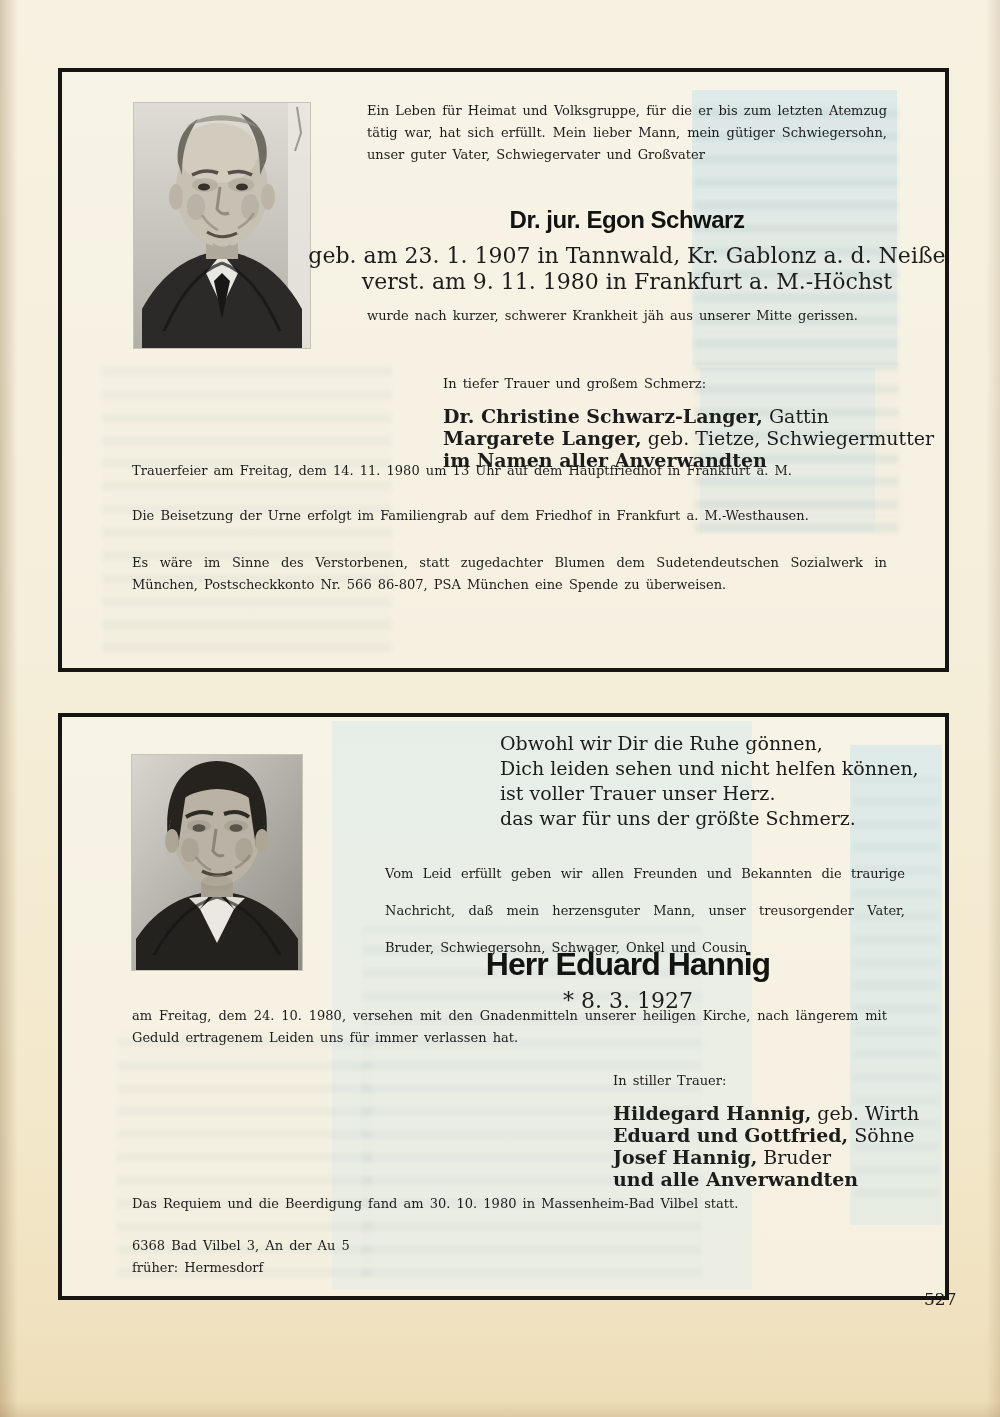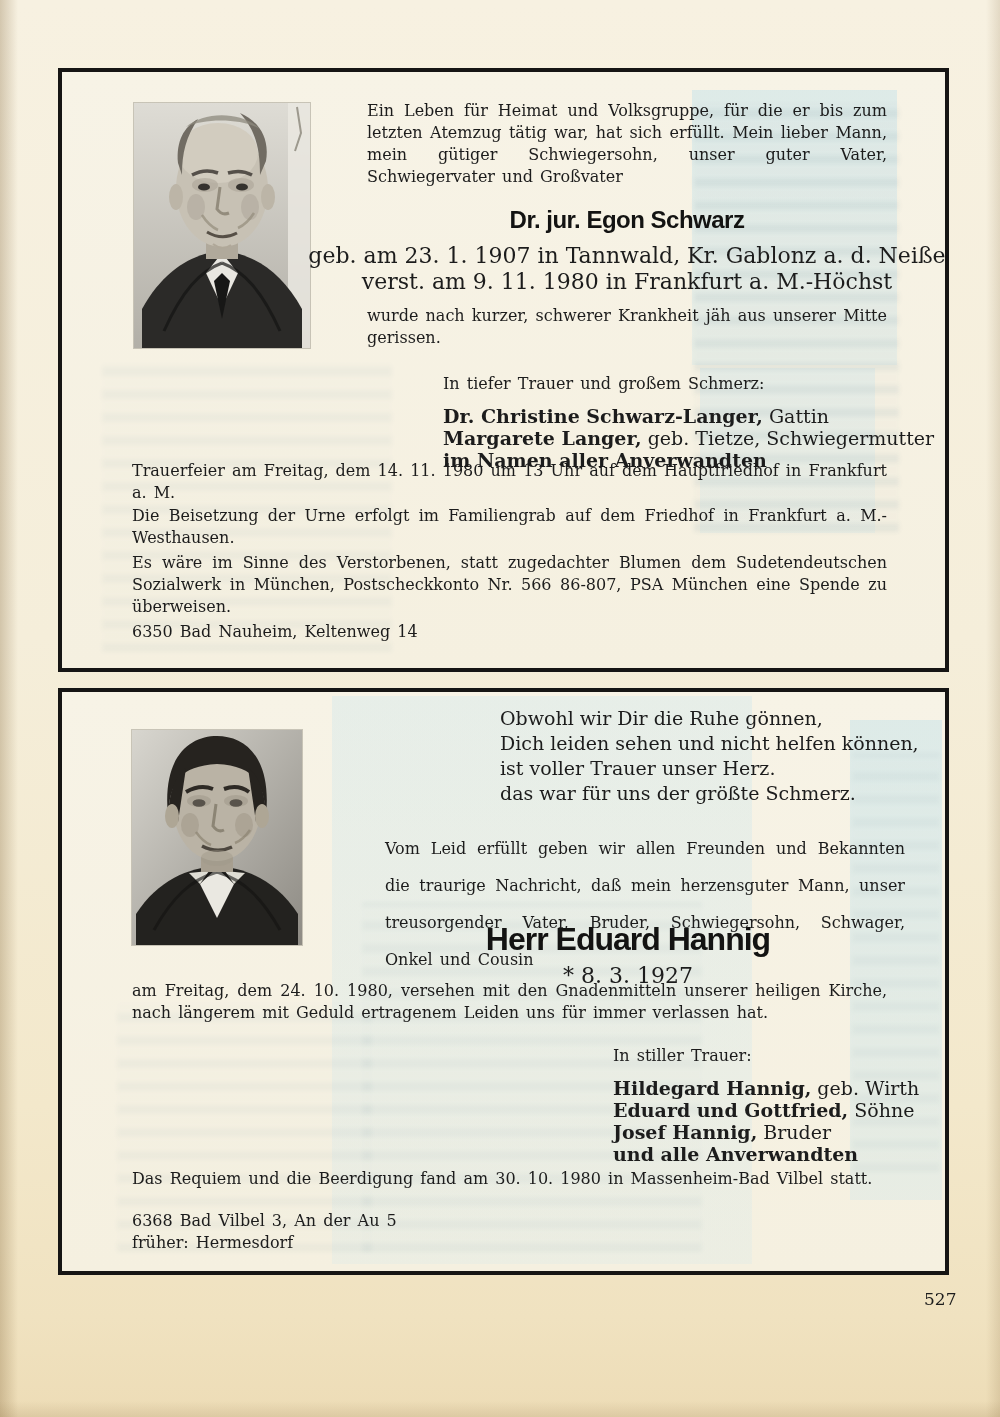--- a/index.html
+++ b/index.html
@@ -12,23 +12,23 @@
   .edge{position:absolute;top:0;bottom:0;pointer-events:none;}
   .edge.left{left:0;width:18px;background:linear-gradient(90deg,rgba(120,90,45,.28),rgba(120,90,45,0));}
   .edge.right{right:0;width:14px;background:linear-gradient(270deg,rgba(120,90,45,.16),rgba(120,90,45,0));}
   .edge.bottom{left:0;right:0;top:auto;bottom:0;height:16px;background:linear-gradient(0deg,rgba(120,90,45,.14),rgba(120,90,45,0));}
   .card{
     position:absolute;left:58px;width:883px;
     background:linear-gradient(180deg,#f7f3e6,#f5f0e0);
     border:4px solid #161514;
   }
   .card1{top:68px;height:596px;}
-  .card2{top:688px;height:579px;}
+  .card2{top:713px;height:579px;}
   .abs{position:absolute;}
-  .body-text{font-size:16px;line-height:22px;word-spacing:2px;}
+  .body-text{font-size:13px;line-height:22px;word-spacing:2px;}
   .j{text-align:justify;}
   .center-line{display:flex;justify-content:center;white-space:nowrap;font-size:22px;line-height:24px;}
   .headline{
     display:flex;justify-content:center;white-space:nowrap;
     font-family:"Liberation Sans", sans-serif;font-weight:bold;color:#131312;letter-spacing:-.5px;
   }
   .hl1{font-size:24px;line-height:34px;}
   .hl2{font-size:32px;line-height:42px;letter-spacing:-1px;}
   .mourner-line{font-size:19px;line-height:22px;white-space:nowrap;}
   .mname{font-weight:bold;}
@@ -114,21 +114,20 @@
 
     <div class="abs" style="left:381px;top:333px;">
       <div class="mourner-line"><span class="mname">Dr. Christine Schwarz-Langer,</span><span> Gattin</span></div>
       <div class="mourner-line"><span class="mname">Margarete Langer,</span><span> geb. Tietze, Schwiegermutter</span></div>
       <div class="mourner-line"><span class="mname">im Namen aller Anverwandten</span><span></span></div>
     </div>
 
     <p class="abs body-text j" style="left:70px;top:388px;width:755px;margin:0;">Trauerfeier am Freitag, dem 14. 11. 1980 um 13 Uhr auf dem Hauptfriedhof in Frankfurt a. M.</p>
     <p class="abs body-text j" style="left:70px;top:433px;width:755px;margin:0;">Die Beisetzung der Urne erfolgt im Familiengrab auf dem Friedhof in Frankfurt a. M.-Westhausen.</p>
     <p class="abs body-text j" style="left:70px;top:480px;width:755px;margin:0;">Es wäre im Sinne des Verstorbenen, statt zugedachter Blumen dem Sudetendeutschen Sozialwerk in München, Postscheckkonto Nr. 566 86-807, PSA München eine Spende zu überweisen.</p>
-    <div class="abs body-text" style="left:70px;top:549px;white-space:nowrap;">6350 Bad Nauheim, Keltenweg 14</div>
   </section>
 
   <section class="card card2">
 
     <div class="abs bleed tint2" style="left:270px;top:4px;width:420px;height:568px;"></div>
     <div class="abs bleed tint" style="left:788px;top:28px;width:92px;height:480px;"></div>
     <div class="abs bleed ghost faint" style="left:55px;top:310px;width:255px;height:250px;"></div>
     <div class="abs bleed ghost faint" style="left:300px;top:210px;width:340px;height:350px;"></div>
     <div class="abs bleed ghost faint" style="left:790px;top:60px;width:88px;height:420px;"></div>
 

